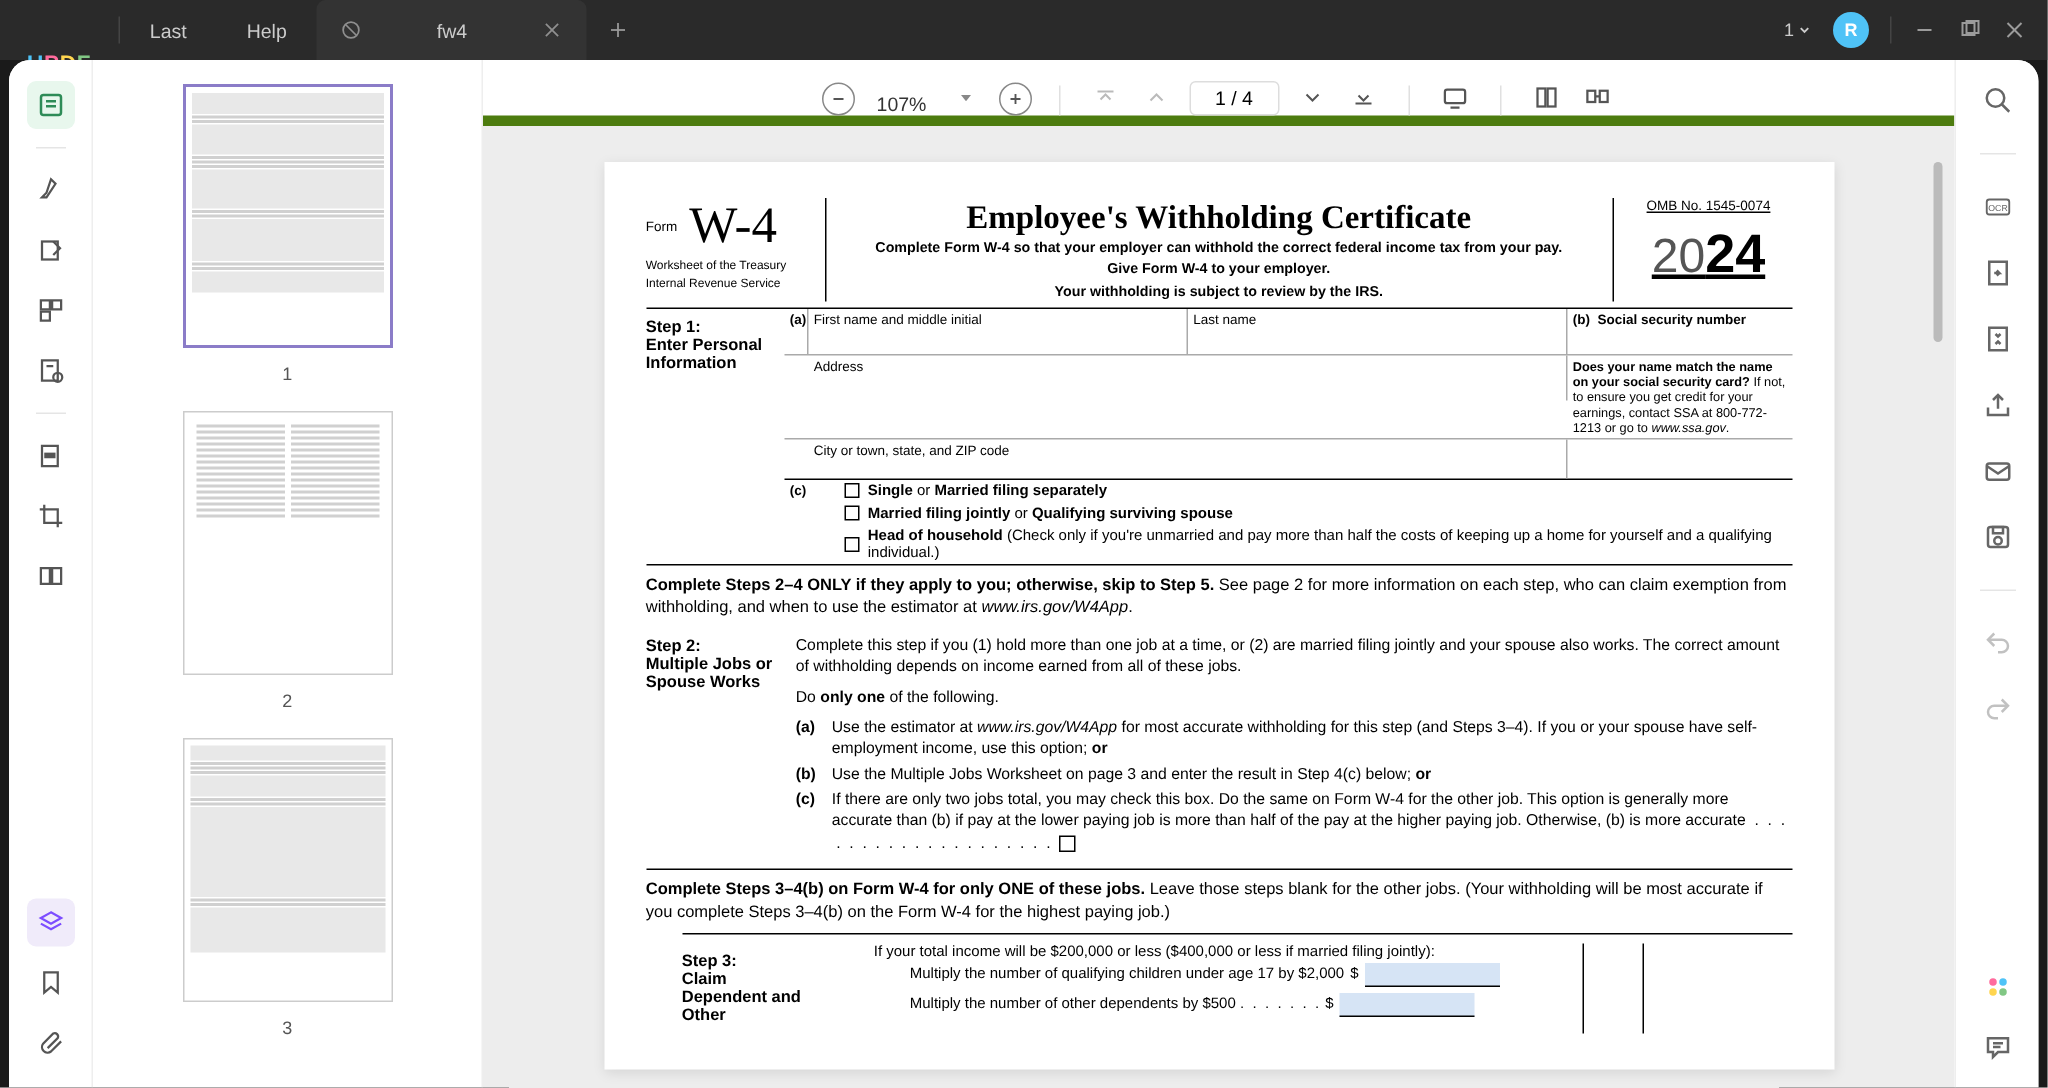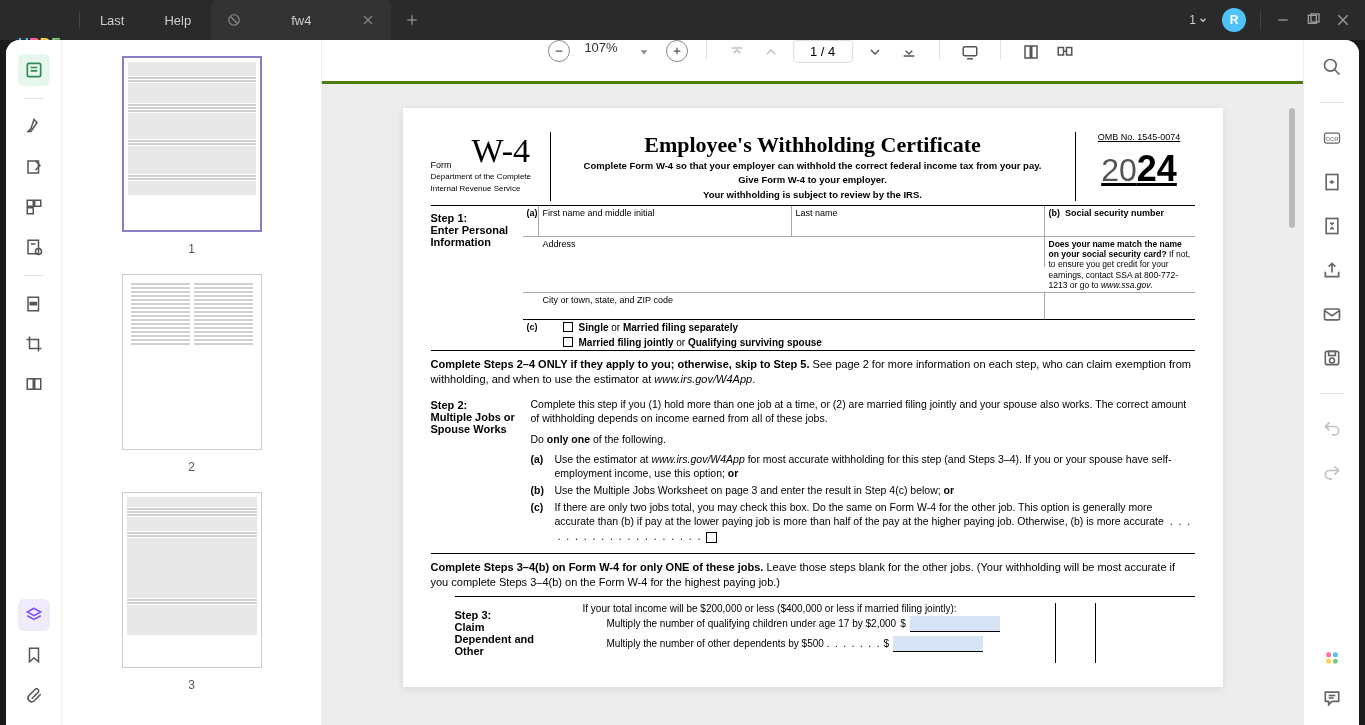--- a/index.html
+++ b/index.html
@@ -38,35 +38,35 @@
 .thumb-item { display: flex; flex-direction: column; align-items: center; gap: 10px; }
 .thumb { width: 140px; height: 176px; background: #fff; border: 1px solid #ccc; position: relative; padding: 4px; }
 .thumb.selected { border: 2px solid #8b7cc8; }
 .thumb-content { width: 100%; height: 100%; display: flex; flex-direction: column; gap: 1px; }
 .thumb-line { height: 2px; background: #d0d0d0; }
 .thumb-block { background: #e8e8e8; }
 .thumb-num { font-size: 12px; color: #555; }
 
 
 .viewer { flex: 1; background: #ededed; display: flex; flex-direction: column; }
-.toolbar { height: 44px; background: #fff; display: flex; align-items: flex-start; justify-content: center; gap: 10px; border-bottom: 3px solid #4d7c0f; }
+.toolbar { height: 44px; background: #fff; display: flex; align-items: flex-end; justify-content: center; gap: 10px; border-bottom: 7px solid #4d7c0f; }
 .tb-btn { width: 24px; height: 24px; display: flex; align-items: center; justify-content: center; cursor: pointer; color: #555; border-radius: 4px; }
 .tb-btn.circle { border: 1.5px solid #888; border-radius: 50%; width: 22px; height: 22px; }
 .zoom-label { font-size: 13px; color: #333; padding: 0 4px; }
 .tb-sep { width: 1px; height: 20px; background: #e0e0e0; margin: 0 8px; }
 .page-input { border: 1px solid #ddd; border-radius: 4px; padding: 3px 10px; font-size: 13px; text-align: center; width: 60px; }
 
 .page-area { flex: 1; overflow: auto; padding: 24px 24px; position: relative; }
 .scroll-indicator { position: absolute; right: 8px; top: 24px; width: 6px; height: 120px; background: #bbb; border-radius: 3px; }
 .page { width: 820px; margin: 0 auto; background: #fff; box-shadow: 0 2px 8px rgba(0,0,0,0.1); padding: 24px 28px; font-family: Arial, sans-serif; font-size: 11px; color: #000; }
 
 
 .form-header { display: flex; align-items: stretch; border-bottom: 1.5px solid #000; padding-bottom: 4px; }
 .form-left { width: 120px; border-right: 1px solid #000; padding-right: 8px; }
-.form-name { display: flex; align-items: flex-end; gap: 20px; }
+.form-name { display: flex; align-items: center; gap: 8px; }
 .form-name-label { font-size: 9px; }
 .form-name-big { font-size: 34px; font-weight: normal; font-family: "Times New Roman", serif; }
 .dept { font-size: 8px; line-height: 1.2; margin-top: 2px; }
 .form-center { flex: 1; text-align: center; padding: 0 10px; }
 .form-title { font-size: 22px; font-weight: bold; font-family: "Times New Roman", serif; }
 .form-sub { font-size: 9.5px; font-weight: bold; line-height: 1.3; margin-top: 2px; }
 .form-right { width: 120px; border-left: 1px solid #000; text-align: center; padding-left: 8px; text-decoration: underline; }
 .omb { font-size: 9px; }
 .year { font-size: 36px; font-weight: bold; font-family: "Times New Roman", serif; margin-top: 6px; }
 .year-20 { font-weight: normal; font-size: 32px; color: #555; }
@@ -388,21 +388,21 @@
     <div class="page-area">
       <div class="scroll-indicator"></div>
       <div class="page">
 
         <div class="form-header">
           <div class="form-left">
             <div class="form-name">
               <span class="form-name-label">Form</span>
               <span class="form-name-big">W-4</span>
             </div>
-            <div class="dept">Department of the Complete</div>
+            <div class="dept">Worksheet of the Treasury</div>
             <div class="dept">Internal Revenue Service</div>
           </div>
           <div class="form-center">
             <div class="form-title">Employee's Withholding Certificate</div>
             <div class="form-sub">Complete Form W-4 so that your employer can withhold the correct federal income tax from your pay.</div>
             <div class="form-sub">Give Form W-4 to your employer.</div>
             <div class="form-sub">Your withholding is subject to review by the IRS.</div>
           </div>
           <div class="form-right">
             <div class="omb">OMB No. 1545-0074</div>
@@ -433,20 +433,24 @@
             <div style="display:flex;">
               <div class="field-cell" style="width:16px;border:none;"><b>(c)</b></div>
               <div style="flex:1;">
                 <div class="filing-row">
                     <span class="checkbox"></span>
                     <span><b>Single</b><span> or </span><b>Married filing separately</b></span>
                   </div>
                 <div class="filing-row">
                     <span class="checkbox"></span>
                     <span><b>Married filing jointly</b><span> or </span><b>Qualifying surviving spouse</b></span>
+                  </div>
+                <div class="filing-row">
+                    <span class="checkbox"></span>
+                    <span><b>Head of household</b><span> (Check only if you're unmarried and pay more than half the costs of keeping up a home for yourself and a qualifying individual.)</span></span>
                   </div>
               </div>
             </div>
           </div>
         </div>
 
         <div class="instruction"><b>Complete Steps 2–4 ONLY if they apply to you; otherwise, skip to Step 5.</b><span> See page 2 for more information on each step, who can claim exemption from withholding, and when to use the estimator at </span><span class="url">www.irs.gov/W4App</span>.</div>
 
         <div class="step-row">
           <div class="step-label">

